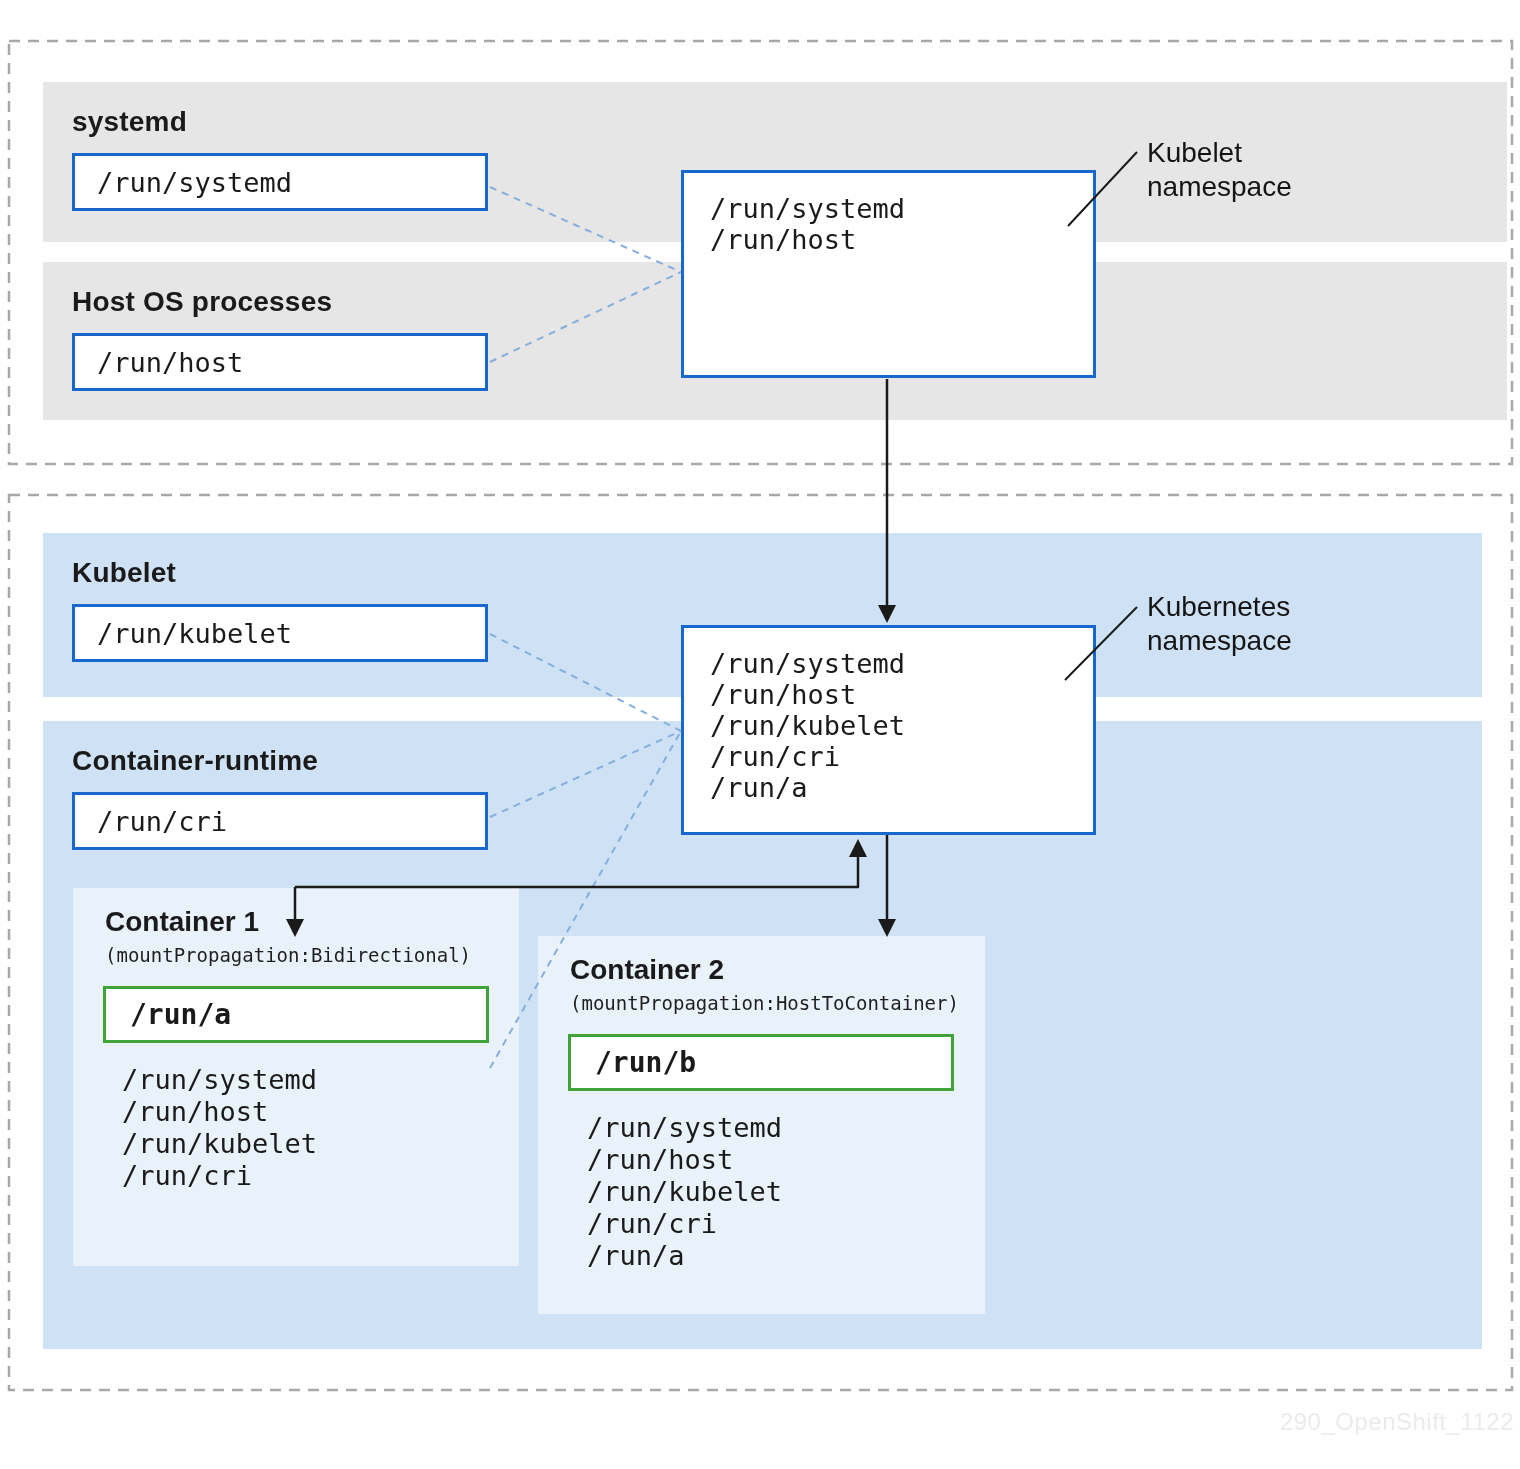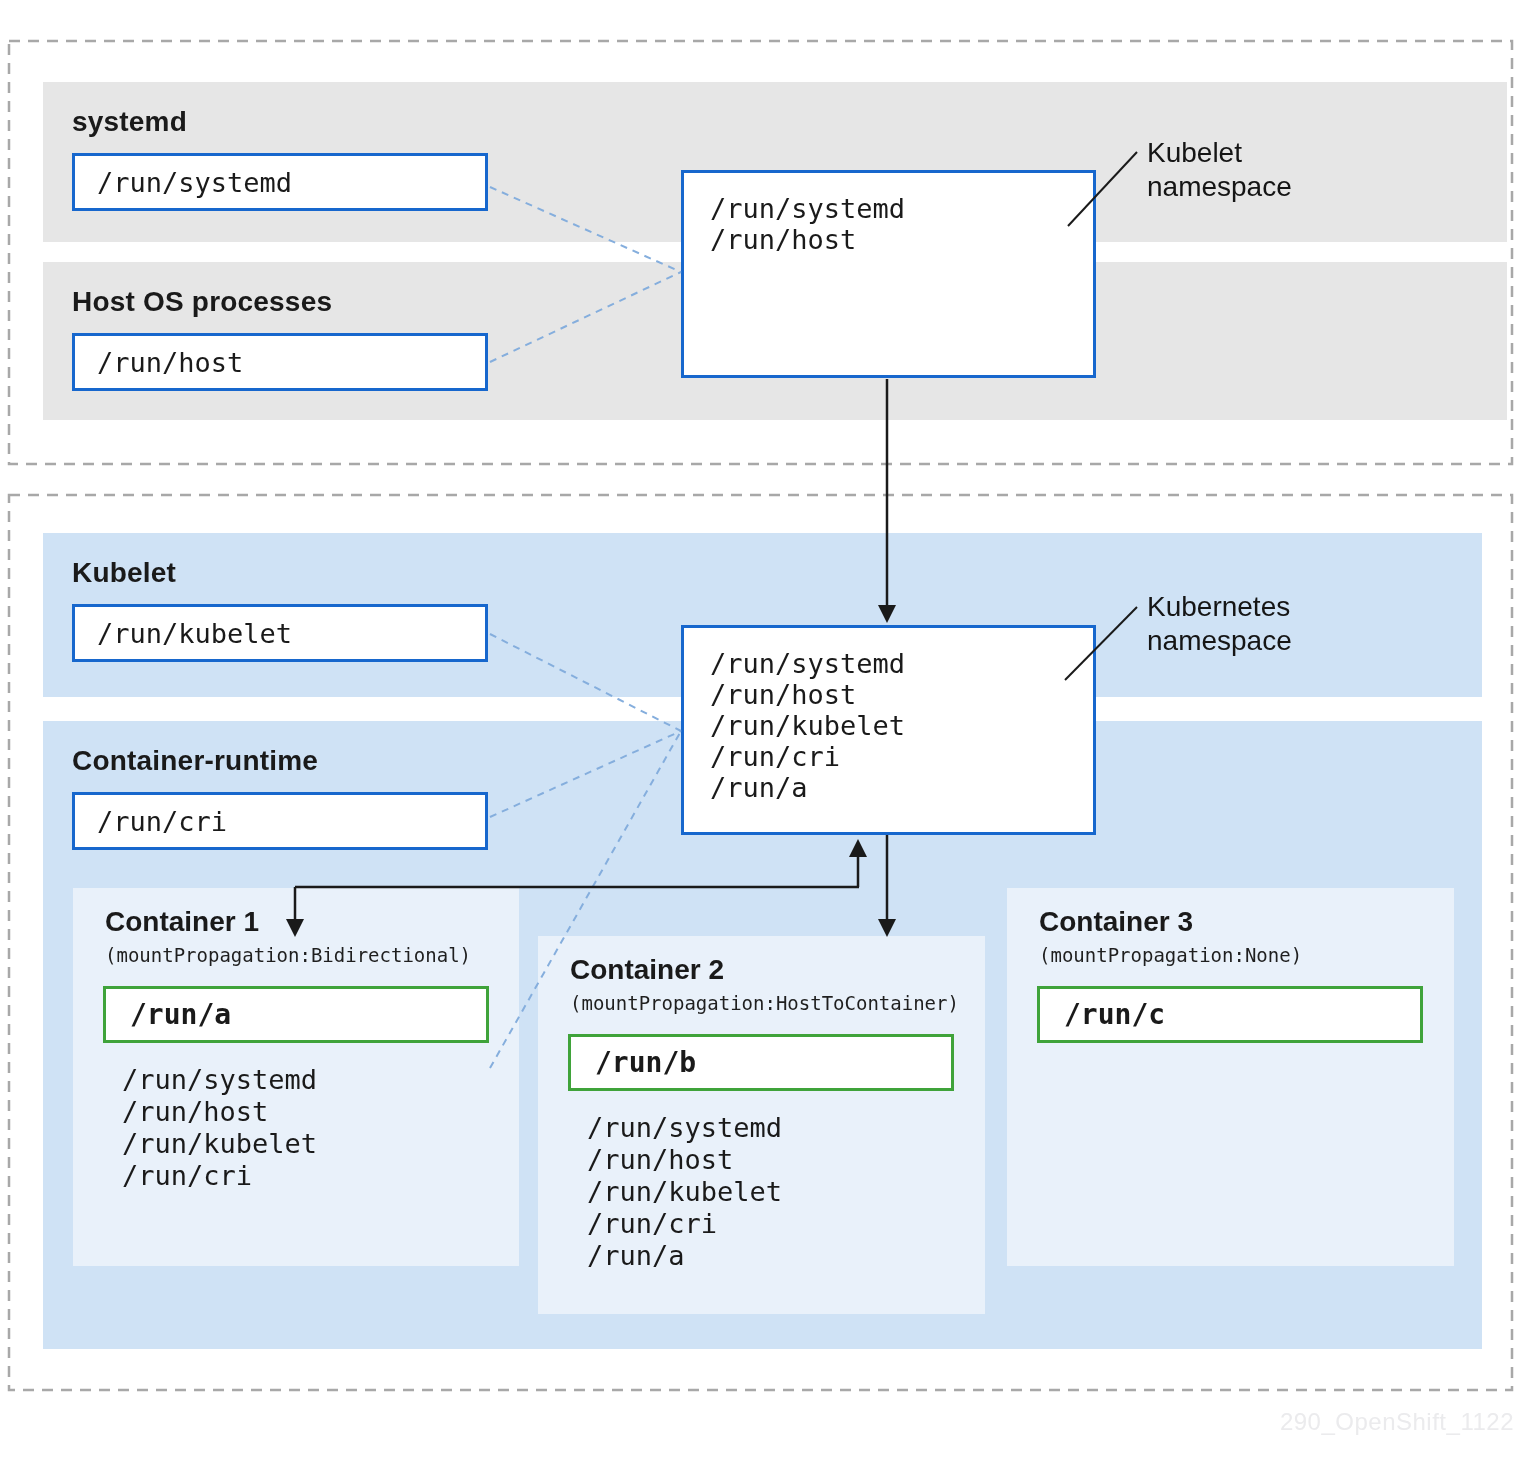--- a/index.html
+++ b/index.html
@@ -116,26 +116,20 @@
     <div class="ctitle">Container 2</div>
     <div class="csub">(mountPropagation:HostToContainer)</div>
     <div class="mountbox">/run/b</div>
     <div class="cpaths">/run/systemd
 /run/host
 /run/kubelet
 /run/cri
 /run/a</div>
   </div>
 
-  <div class="panel" style="left:1007px;width:447px;">
-    <div class="ctitle">Container 3</div>
-    <div class="csub">(mountPropagation:None)</div>
-    <div class="mountbox">/run/c</div>
-    <div class="cpaths"></div>
-  </div>
 
   <div id="watermark">290_OpenShift_1122</div>
 
   <svg id="overlay" width="1520" height="1469" viewBox="0 0 1520 1469">
 
     <rect class="section-border" x="9" y="41" width="1503" height="423"></rect>
     <rect class="section-border" x="9" y="495" width="1503" height="895"></rect>
 
     <line class="connector" x1="490" y1="187" x2="681" y2="272"></line>
     <line class="connector" x1="490" y1="362" x2="681" y2="272"></line>

